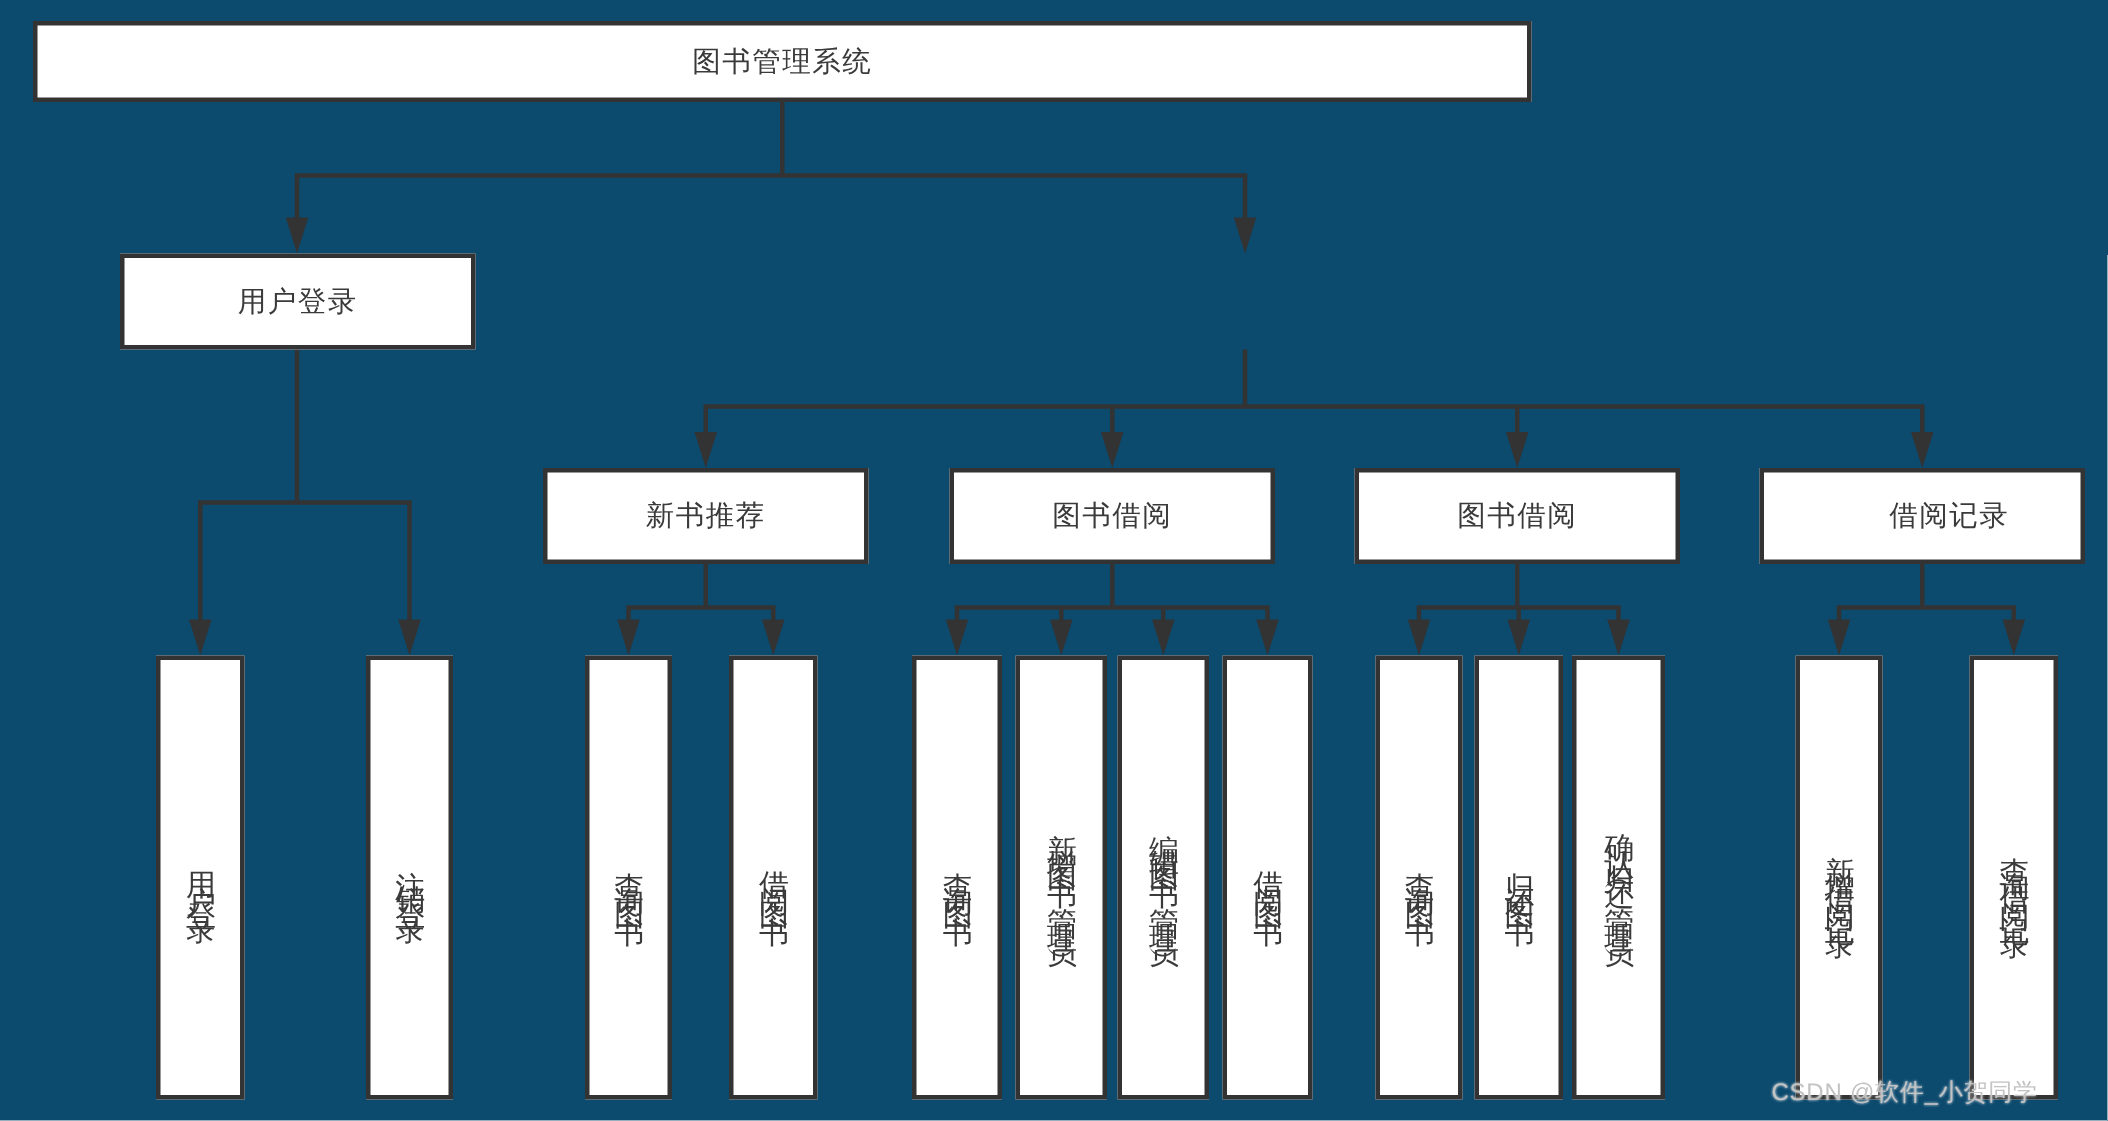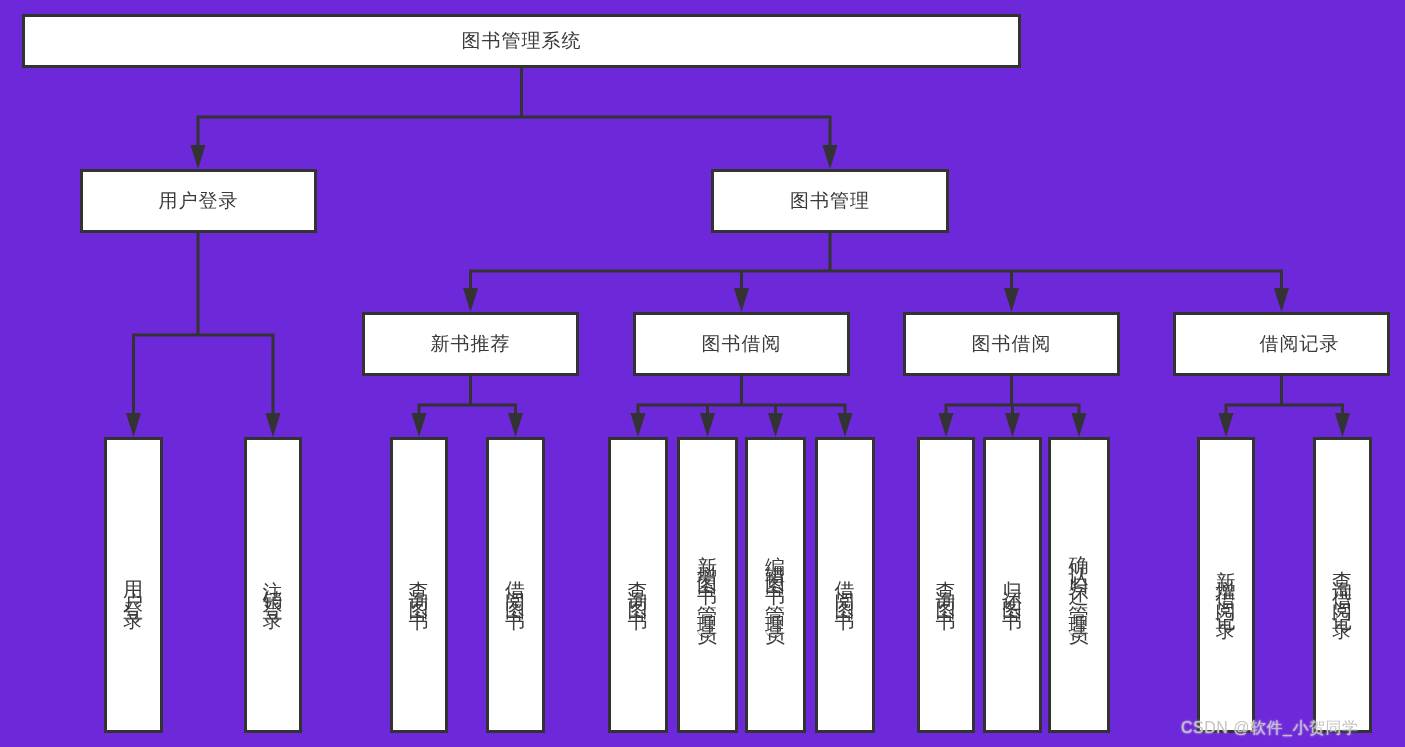--- a/index.html
+++ b/index.html
@@ -5,21 +5,21 @@
   html, body {
     margin: 0;
     padding: 0;
     background: #ffffff;
     font-family: "Liberation Sans", "DejaVu Sans", sans-serif;
   }
   .canvas {
     position: relative;
     width: 1405px;
     height: 747px;
-    background: #6d28d9;
+    background: #0c4a6e;
     overflow: hidden;
   }
   .connectors {
     position: absolute;
     left: 0; top: 0;
     width: 1405px;
     height: 747px;
     z-index: 1;
   }
   .node {
@@ -112,23 +112,20 @@
     </g>
   </svg>
 
   <div class="node root hbox" style="left:22px; top:14px; width:999px; height:54px;">
     <span>图书管理系统</span>
   </div>
 
   <div class="node hbox" style="left:80px; top:169px; width:237px; height:64px;">
     <span>用户登录</span>
   </div>
-  <div class="node hbox" style="left:711px; top:169px; width:238px; height:64px;">
-    <span>图书管理</span>
-  </div>
 
   <div class="node hbox" style="left:362px; top:312px; width:217px; height:64px;">
     <span>新书推荐</span>
   </div>
   <div class="node hbox" style="left:633px; top:312px; width:217px; height:64px;">
     <span>图书借阅</span>
   </div>
   <div class="node hbox" style="left:903px; top:312px; width:217px; height:64px;">
     <span>图书借阅</span>
   </div>

